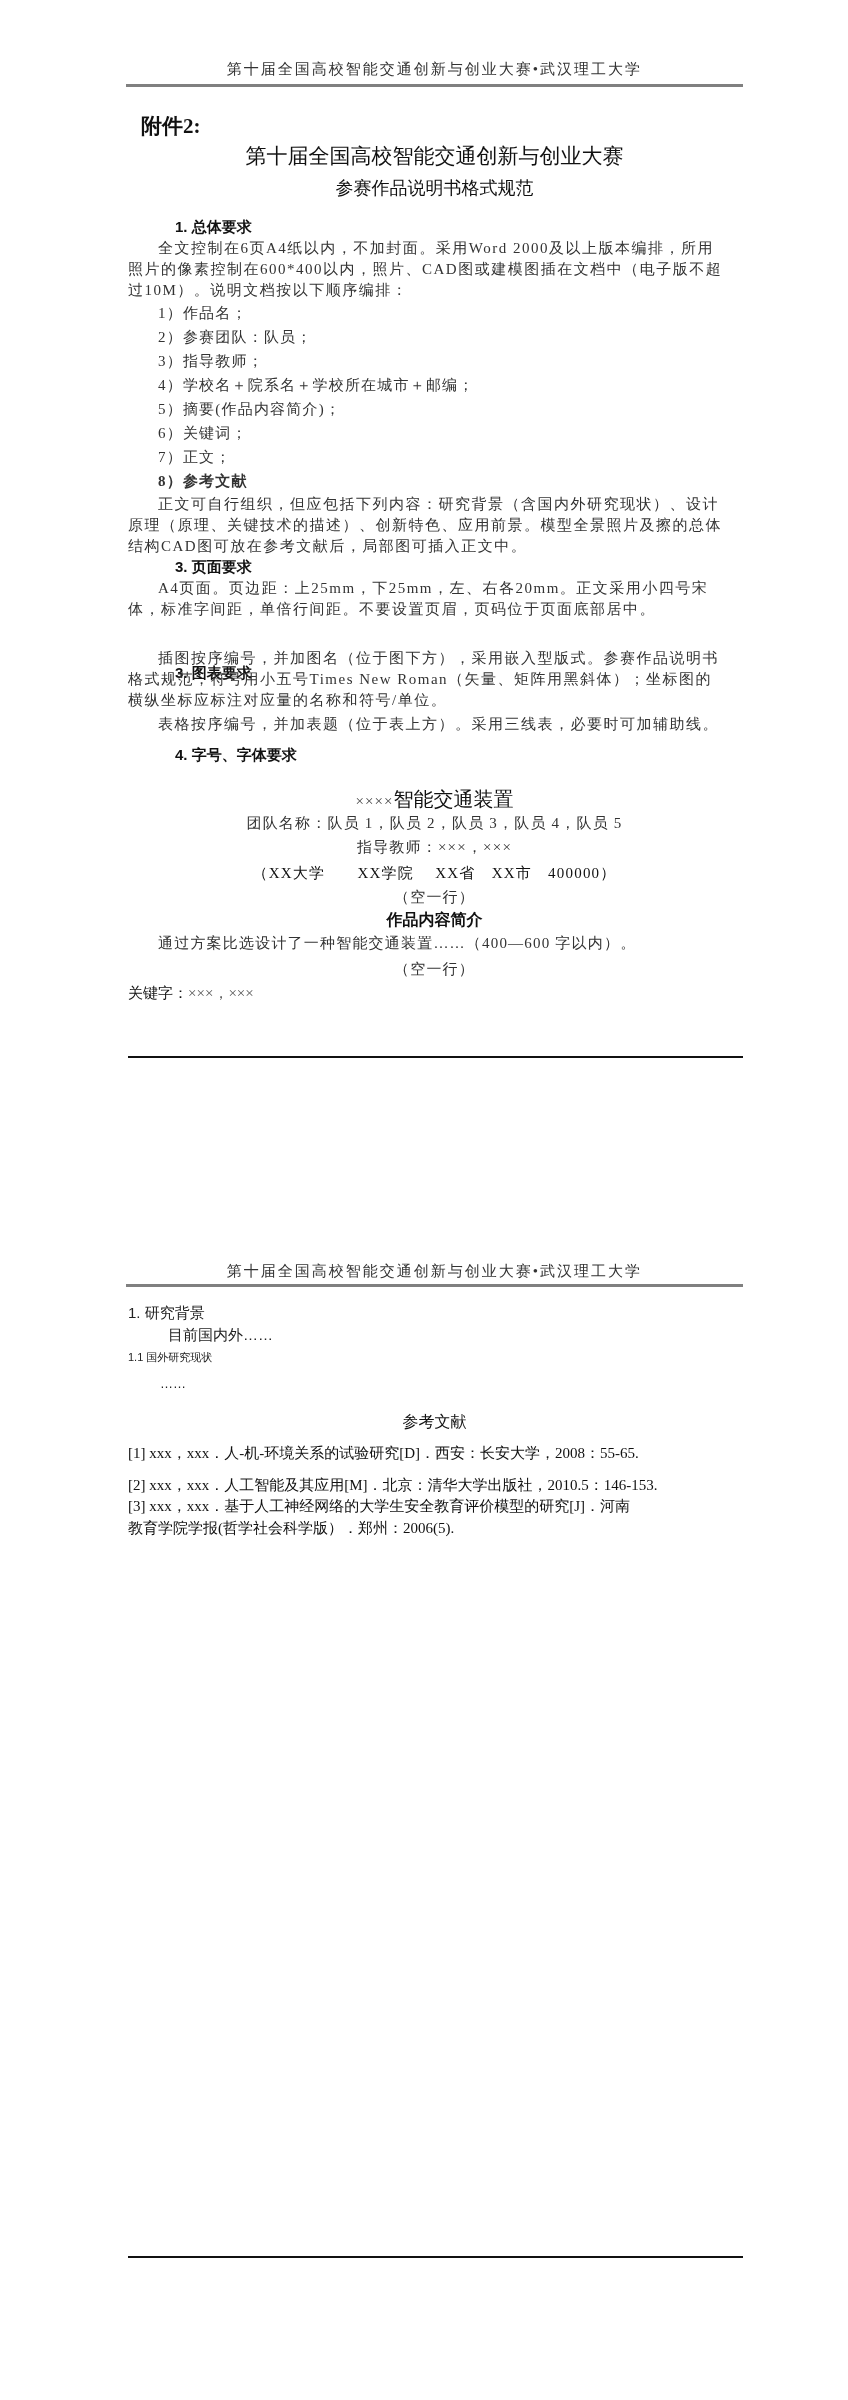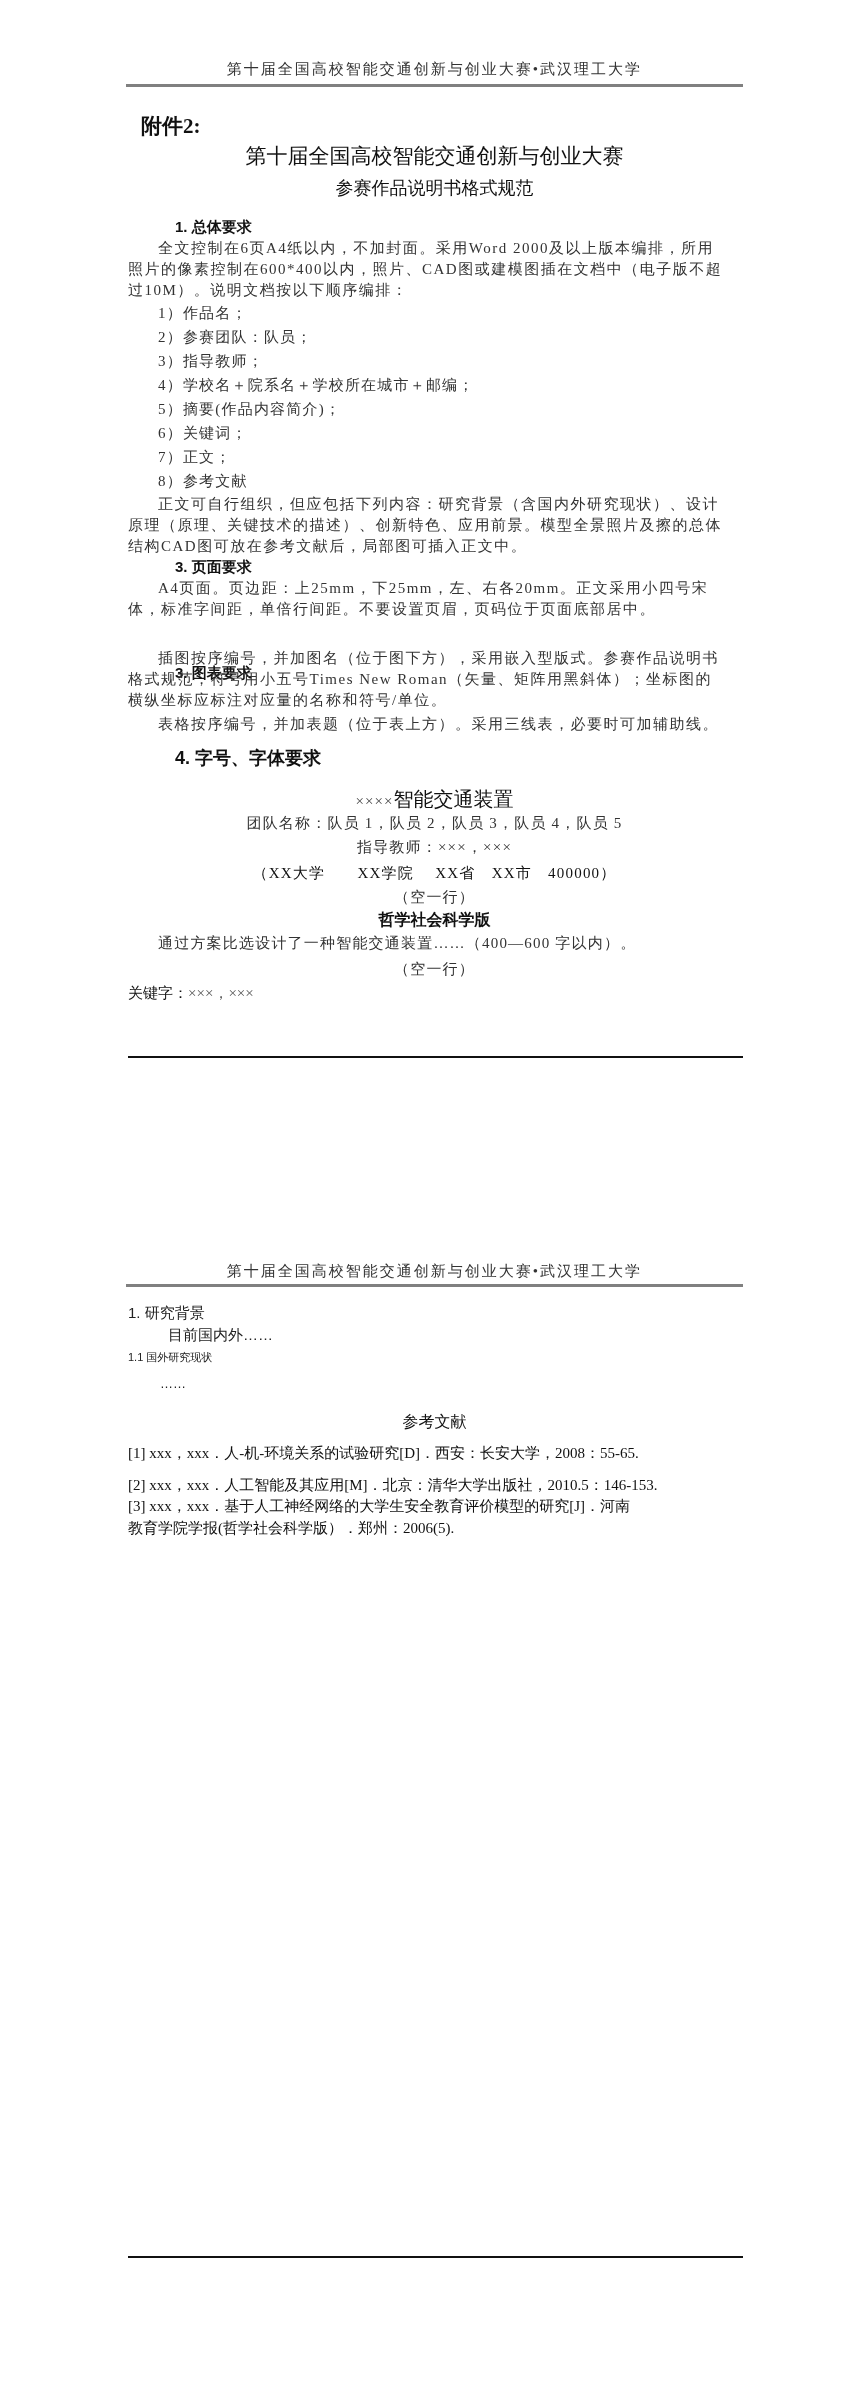--- a/index.html
+++ b/index.html
@@ -28,41 +28,41 @@
 <div class="abs bold sans" style="left:160px; top:218px; font-size:15px;">1.  总体要求</div>
 <div class="abs para" style="top:238px;">全文控制在6页A4纸以内，不加封面。采用Word 2000及以上版本编排，所用照片的像素控制在600*400以内，照片、CAD图或建模图插在文档中（电子版不超过10M）。说明文档按以下顺序编排：</div>
 
 <div class="abs body-txt" style="left:158px; top:304px;">1）作品名；</div>
 <div class="abs body-txt" style="left:158px; top:328px;">2）参赛团队：队员；</div>
 <div class="abs body-txt" style="left:158px; top:352px;">3）指导教师；</div>
 <div class="abs body-txt" style="left:158px; top:376px;">4）学校名＋院系名＋学校所在城市＋邮编；</div>
 <div class="abs body-txt" style="left:158px; top:400px;">5）摘要(作品内容简介)；</div>
 <div class="abs body-txt" style="left:158px; top:424px;">6）关键词；</div>
 <div class="abs body-txt" style="left:158px; top:448px;">7）正文；</div>
-<div class="abs body-txt" style="left:158px; top:472px;">8）参考文献</div>
+<div class="abs body-txt" style="left:158px; top:472px;font-weight:bold;">8）参考文献</div>
 
 <div class="abs para" style="top:494px;">正文可自行组织，但应包括下列内容：研究背景（含国内外研究现状）、设计原理（原理、关键技术的描述）、创新特色、应用前景。模型全景照片及擦的总体结构CAD图可放在参考文献后，局部图可插入正文中。</div>
 
 <div class="abs bold sans" style="left:160px; top:558px; font-size:15px;">3.  页面要求</div>
 <div class="abs para" style="top:578px;">A4页面。页边距：上25mm，下25mm，左、右各20mm。正文采用小四号宋体，标准字间距，单倍行间距。不要设置页眉，页码位于页面底部居中。</div>
 
 <div class="abs bold sans" style="left:160px; top:628px; font-size:15px;margin-top:36px;">3.  图表要求</div>
 <div class="abs para" style="top:648px;">插图按序编号，并加图名（位于图下方），采用嵌入型版式。参赛作品说明书格式规范，符号用小五号Times New Roman（矢量、矩阵用黑斜体）；坐标图的横纵坐标应标注对应量的名称和符号/单位。</div>
 <div class="abs para" style="top:714px;">表格按序编号，并加表题（位于表上方）。采用三线表，必要时可加辅助线。</div>
 
-<div class="abs bold sans" style="left:160px; top:746px; font-size:18px;">4.  字号、字体要求</div>
+<div class="abs bold sans" style="left:160px; top:746px; font-size:15px;">4.  字号、字体要求</div>
 
 <div class="abs center" style="top:786px; font-size:20px; color:#111;">
   <span style="font-size:15px; color:#444; letter-spacing:1px;">××××</span><span class="sans">智能交通装置</span>
 </div>
 <div class="abs center body-txt" style="top:814px;">团队名称：队员 1，队员 2，队员 3，队员 4，队员 5</div>
 <div class="abs center body-txt" style="top:838px;">指导教师：×××，×××</div>
 <div class="abs center body-txt" style="top:864px; color:#111;">（XX大学　　XX学院　 XX省　XX市　400000）</div>
 <div class="abs center body-txt" style="top:888px;">（空一行）</div>
-<div class="abs center sans" style="top:910px; font-size:16px; font-weight:bold; color:#111;">哲学社会科学版</div>
+<div class="abs center sans" style="top:910px; font-size:16px; font-weight:bold; color:#111;">作品内容简介</div>
 <div class="abs body-txt" style="left:158px; top:934px;">通过方案比选设计了一种智能交通装置……（400—600 字以内）。</div>
 <div class="abs center body-txt" style="top:960px;">（空一行）</div>
 <div class="abs" style="left:128px; top:984px; font-size:15px;">
   <span class="sans" style="color:#111;">关键字：</span><span style="color:#555;">×××，×××</span>
 </div>
 
 <div class="abs foot-rule" style="top:1056px;"></div>
 
 <div class="abs hdr-text" style="top:1262px;">第十届全国高校智能交通创新与创业大赛•武汉理工大学</div>
 <div class="abs hdr-rule" style="top:1284px;"></div>

